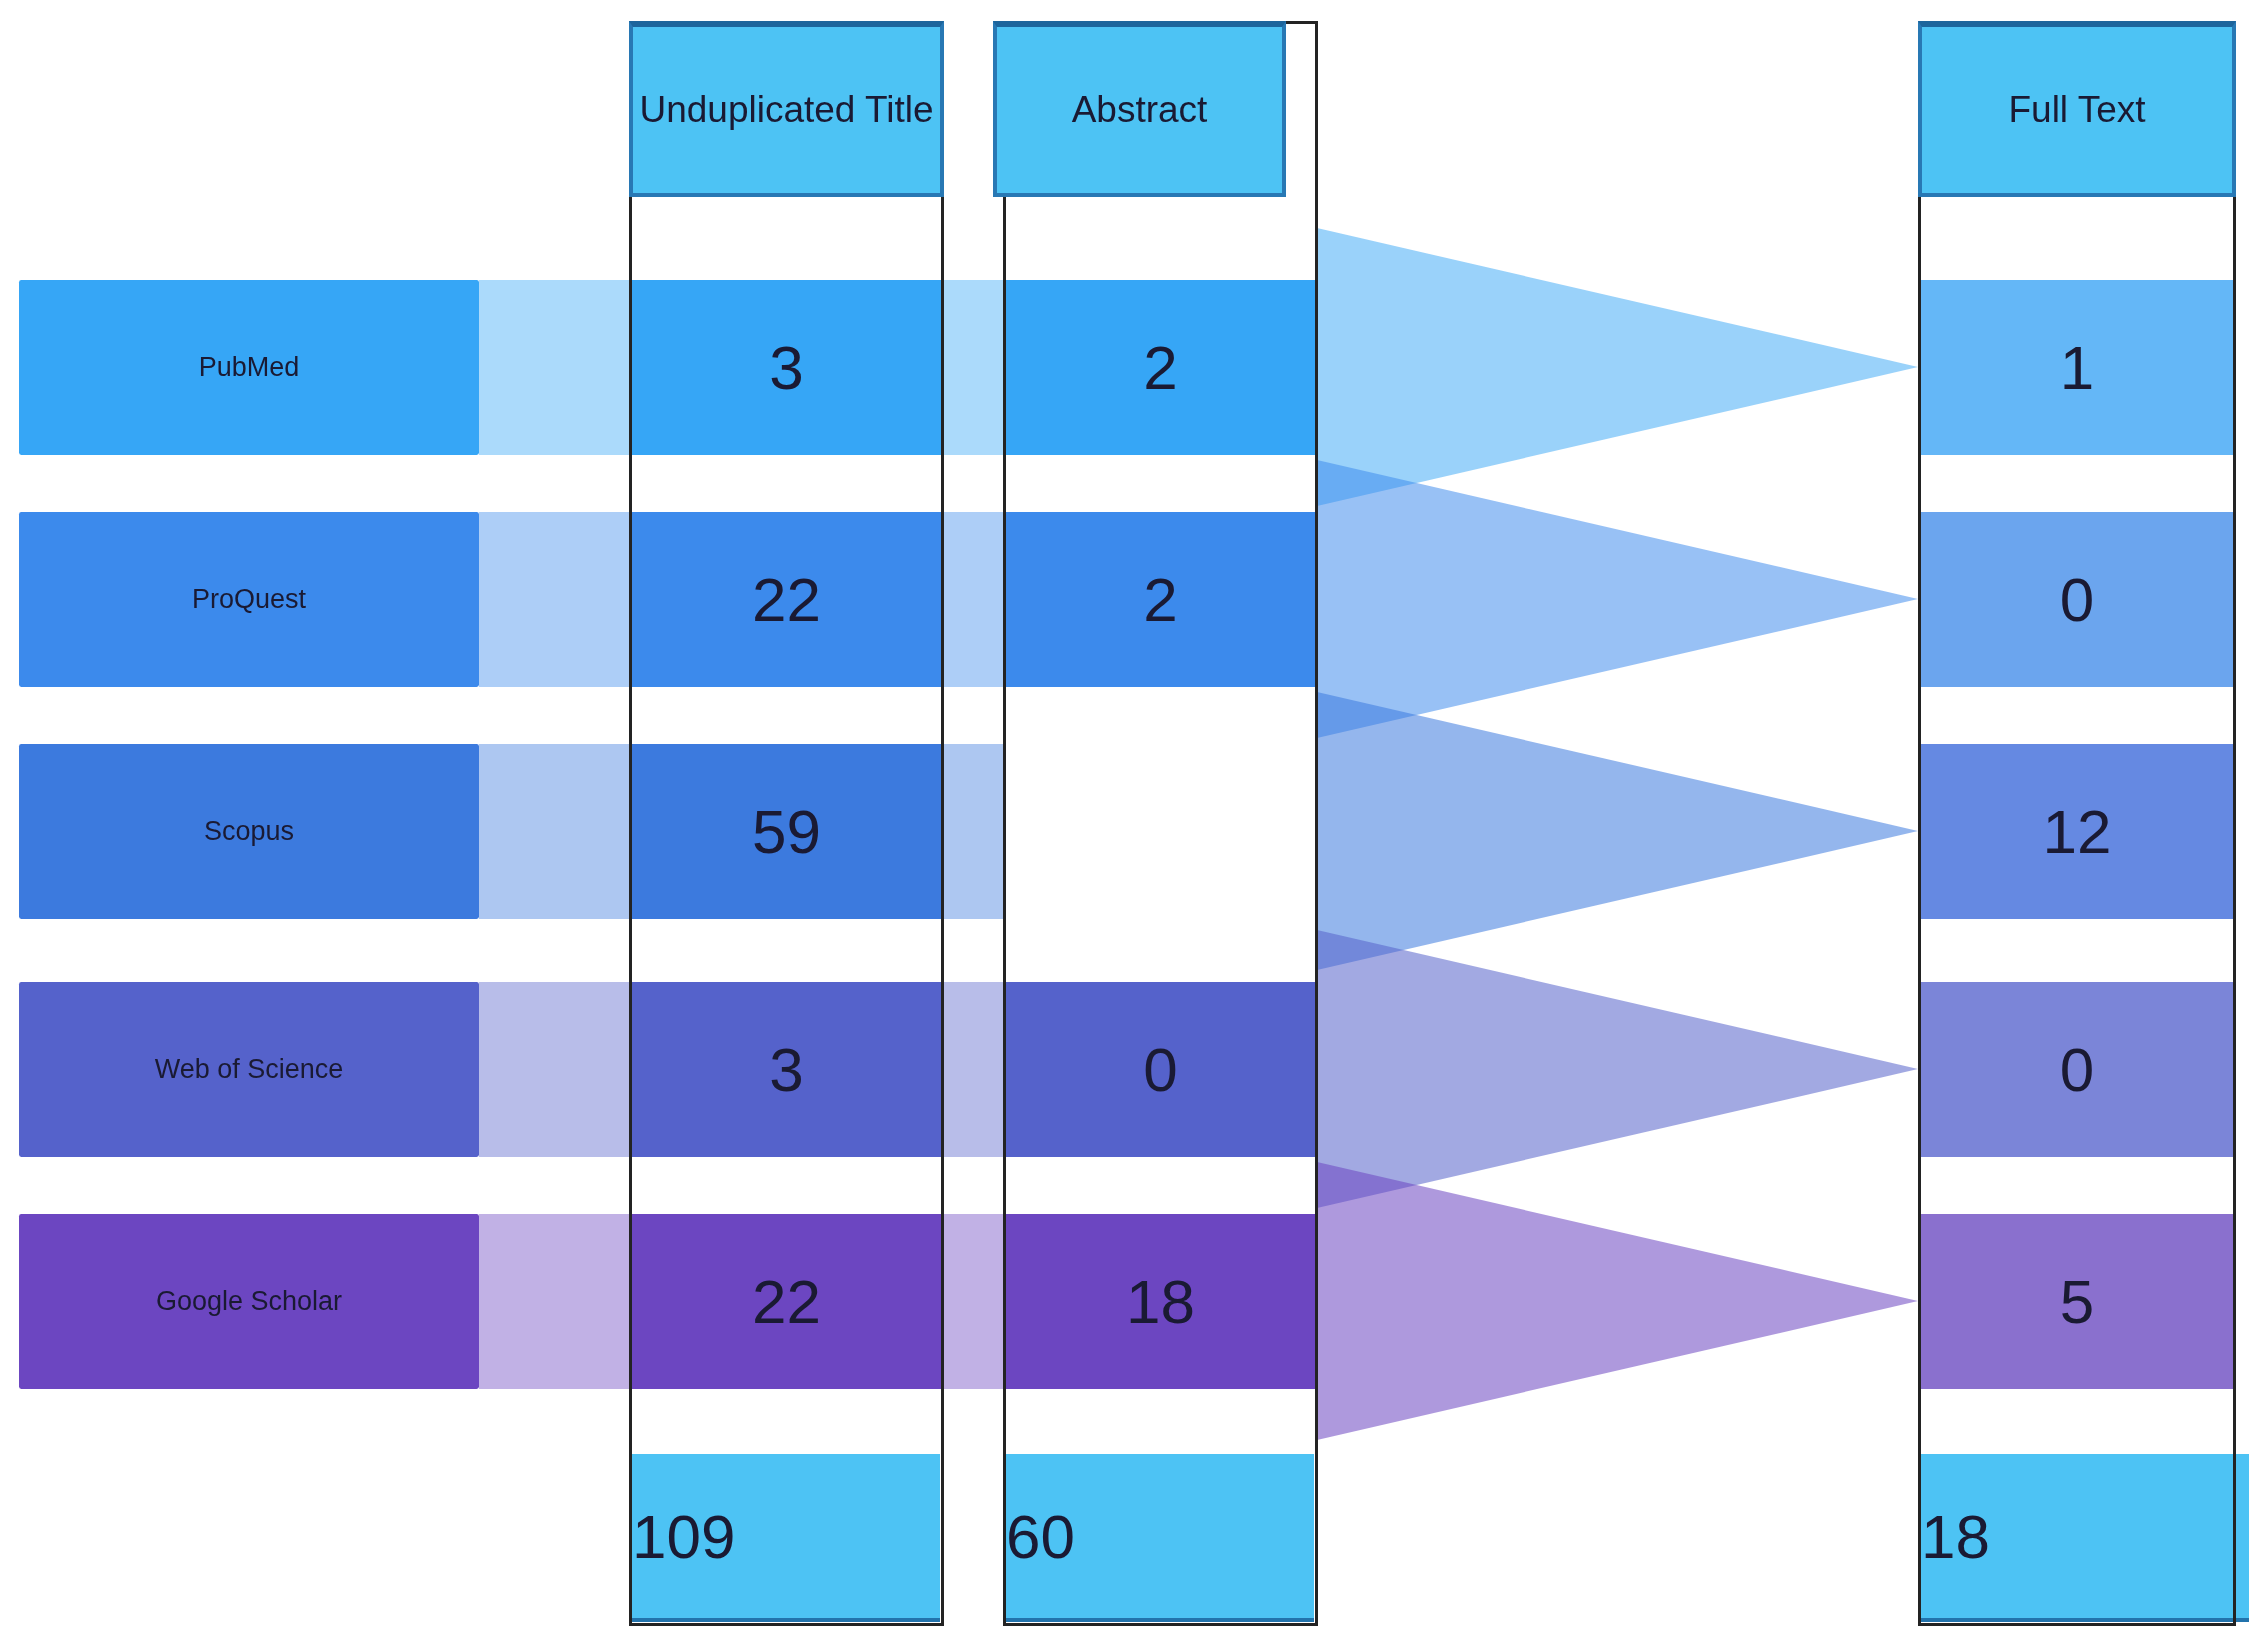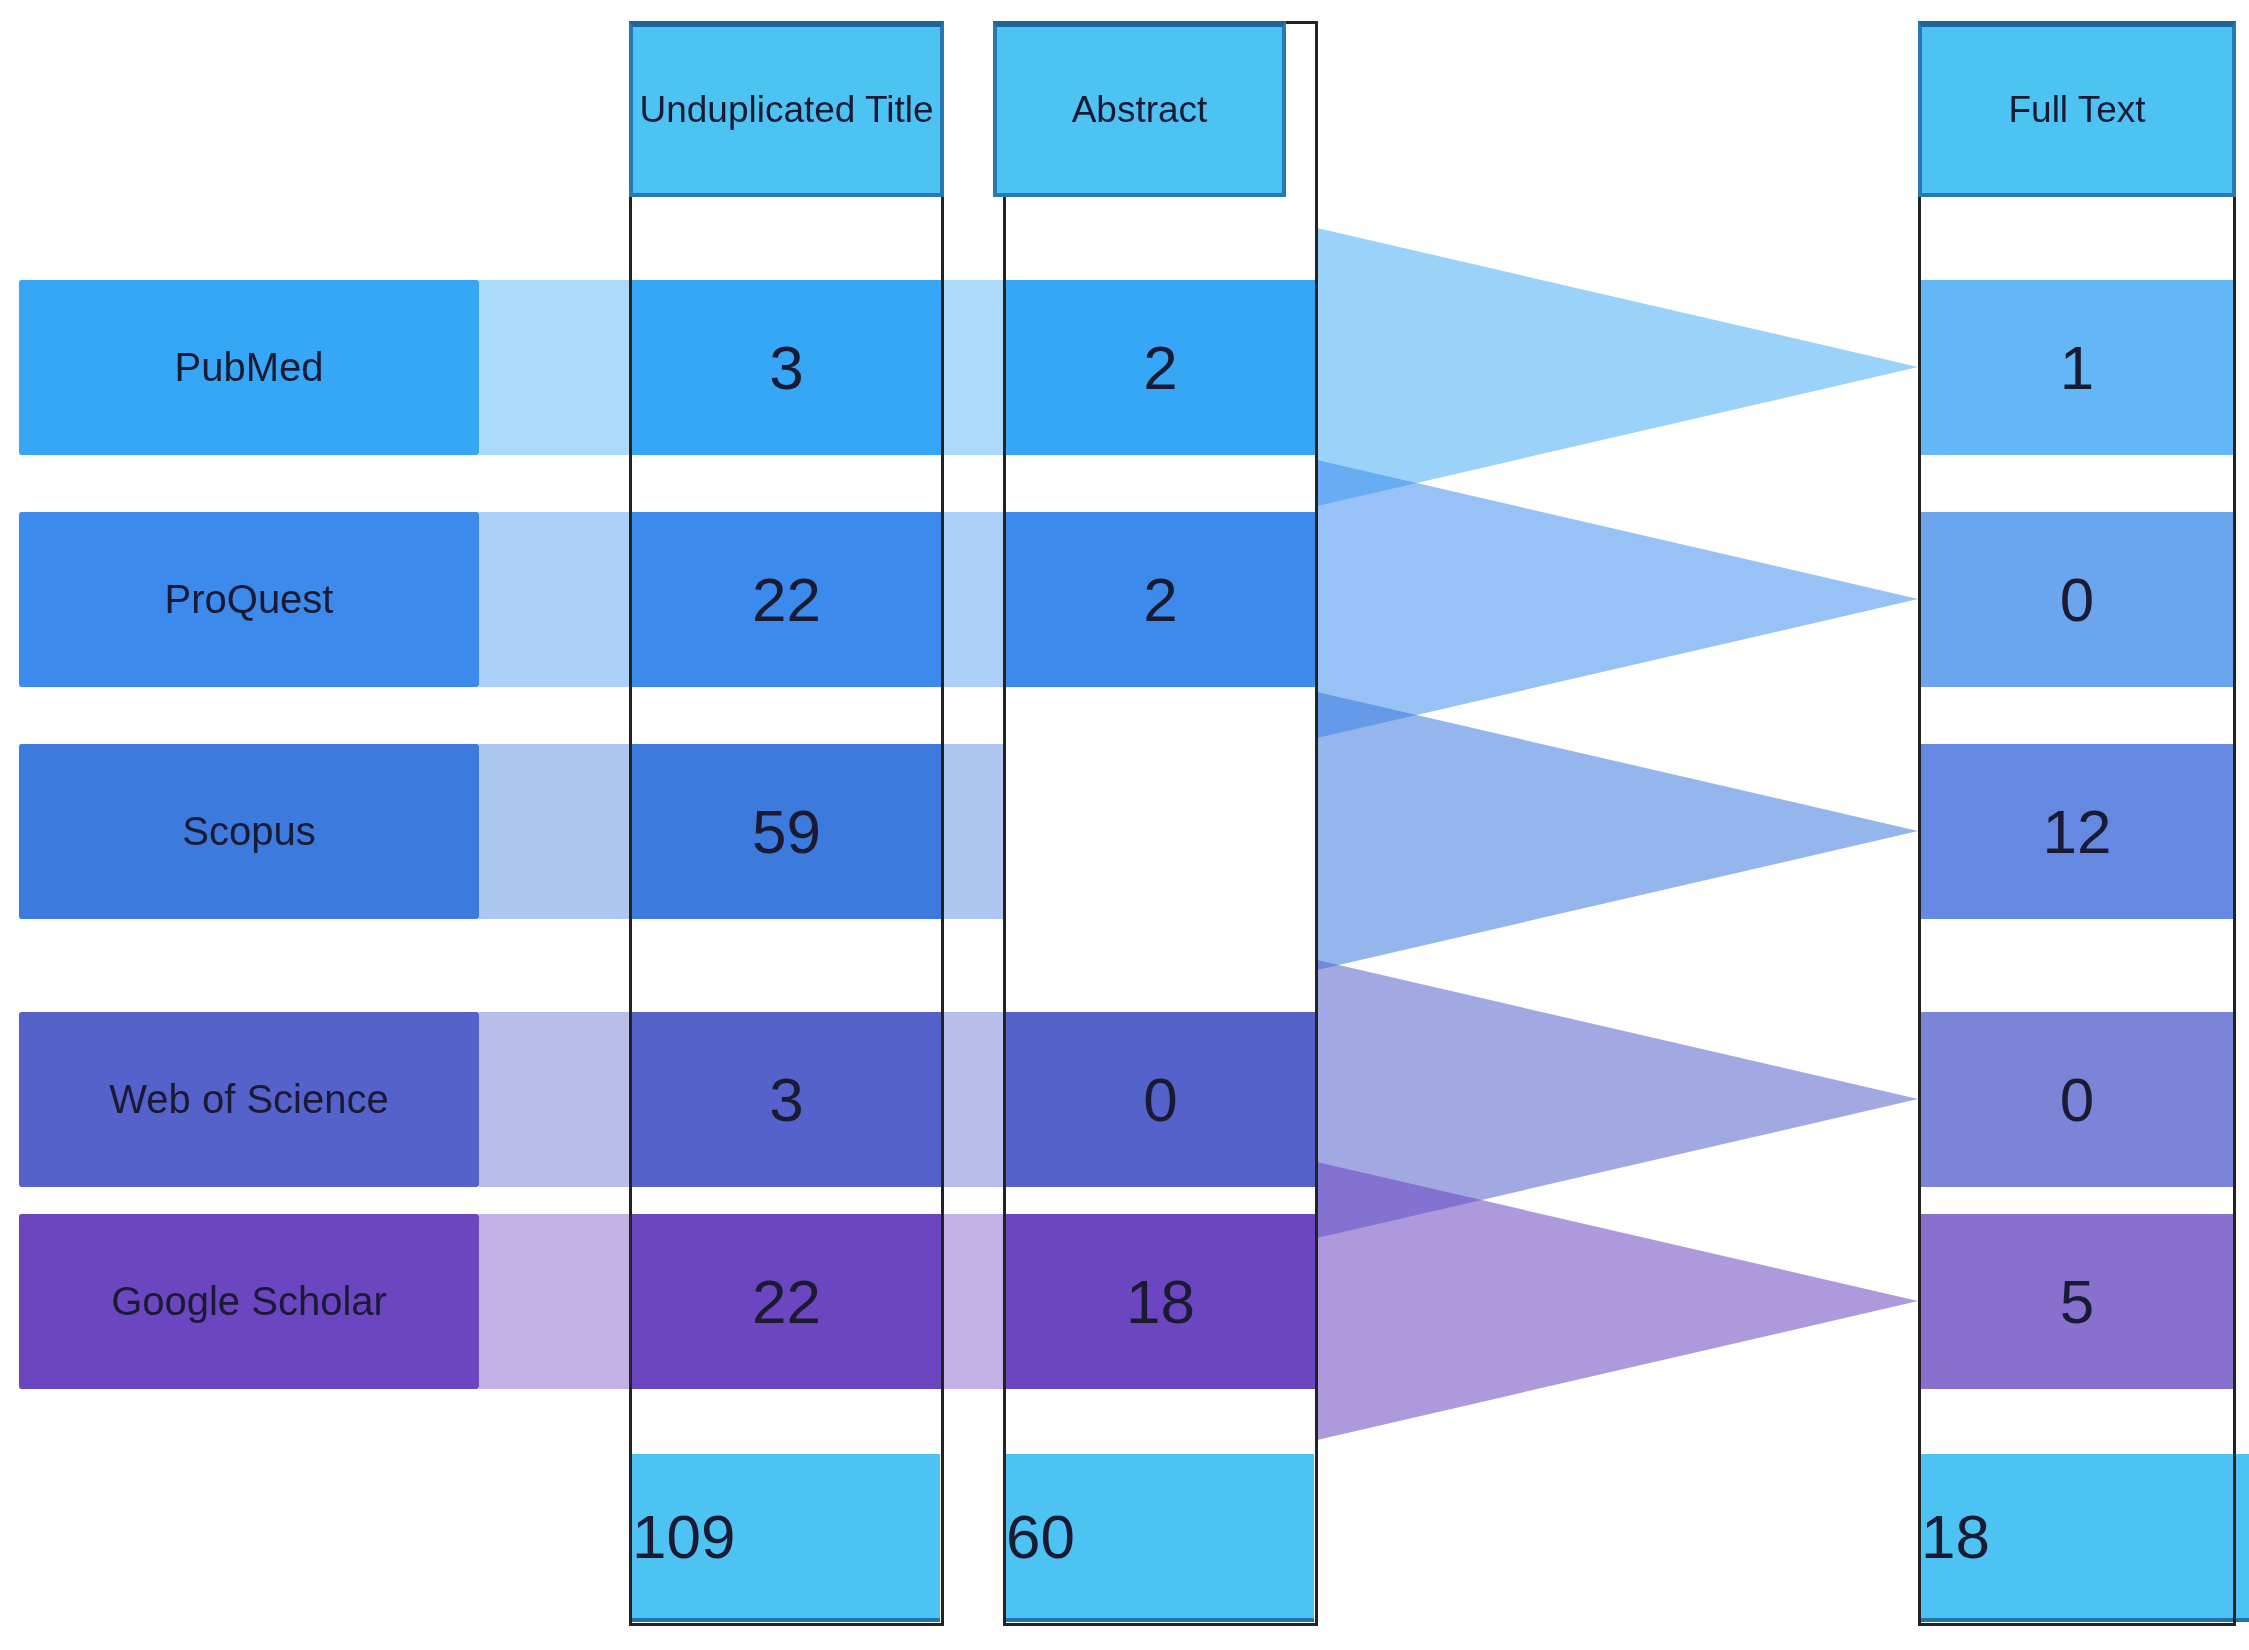--- a/index.html
+++ b/index.html
@@ -20,34 +20,34 @@
   
   .row {
     position: absolute;
     left: 0;
     width: 2250px;
     height: 175px;
   }
   .r0 { top: 280px; }
   .r1 { top: 512px; }
   .r2 { top: 744px; }
-  .r3 { top: 1012px; text-decoration: underline; }
+  .r3 { top: 982px; text-decoration: underline; }
   .r4 { top: 1214px; }
 
   .label-box {
     position: absolute;
     left: 19px;
     width: 460px;
     height: 175px;
     background: var(--row);
     border-radius: 2.4px;
     display: flex;
     align-items: center;
     justify-content: center;
-    font-size: 40px;
+    font-size: 27px;
     z-index: 1;
   }
   .conn {
     position: absolute;
     height: 175px;
     background: var(--tint);
     z-index: 1;
   }
   .conn-a { left: 479px;  width: 150px; }
   .conn-b { left: 944px; width: 59px;  }

